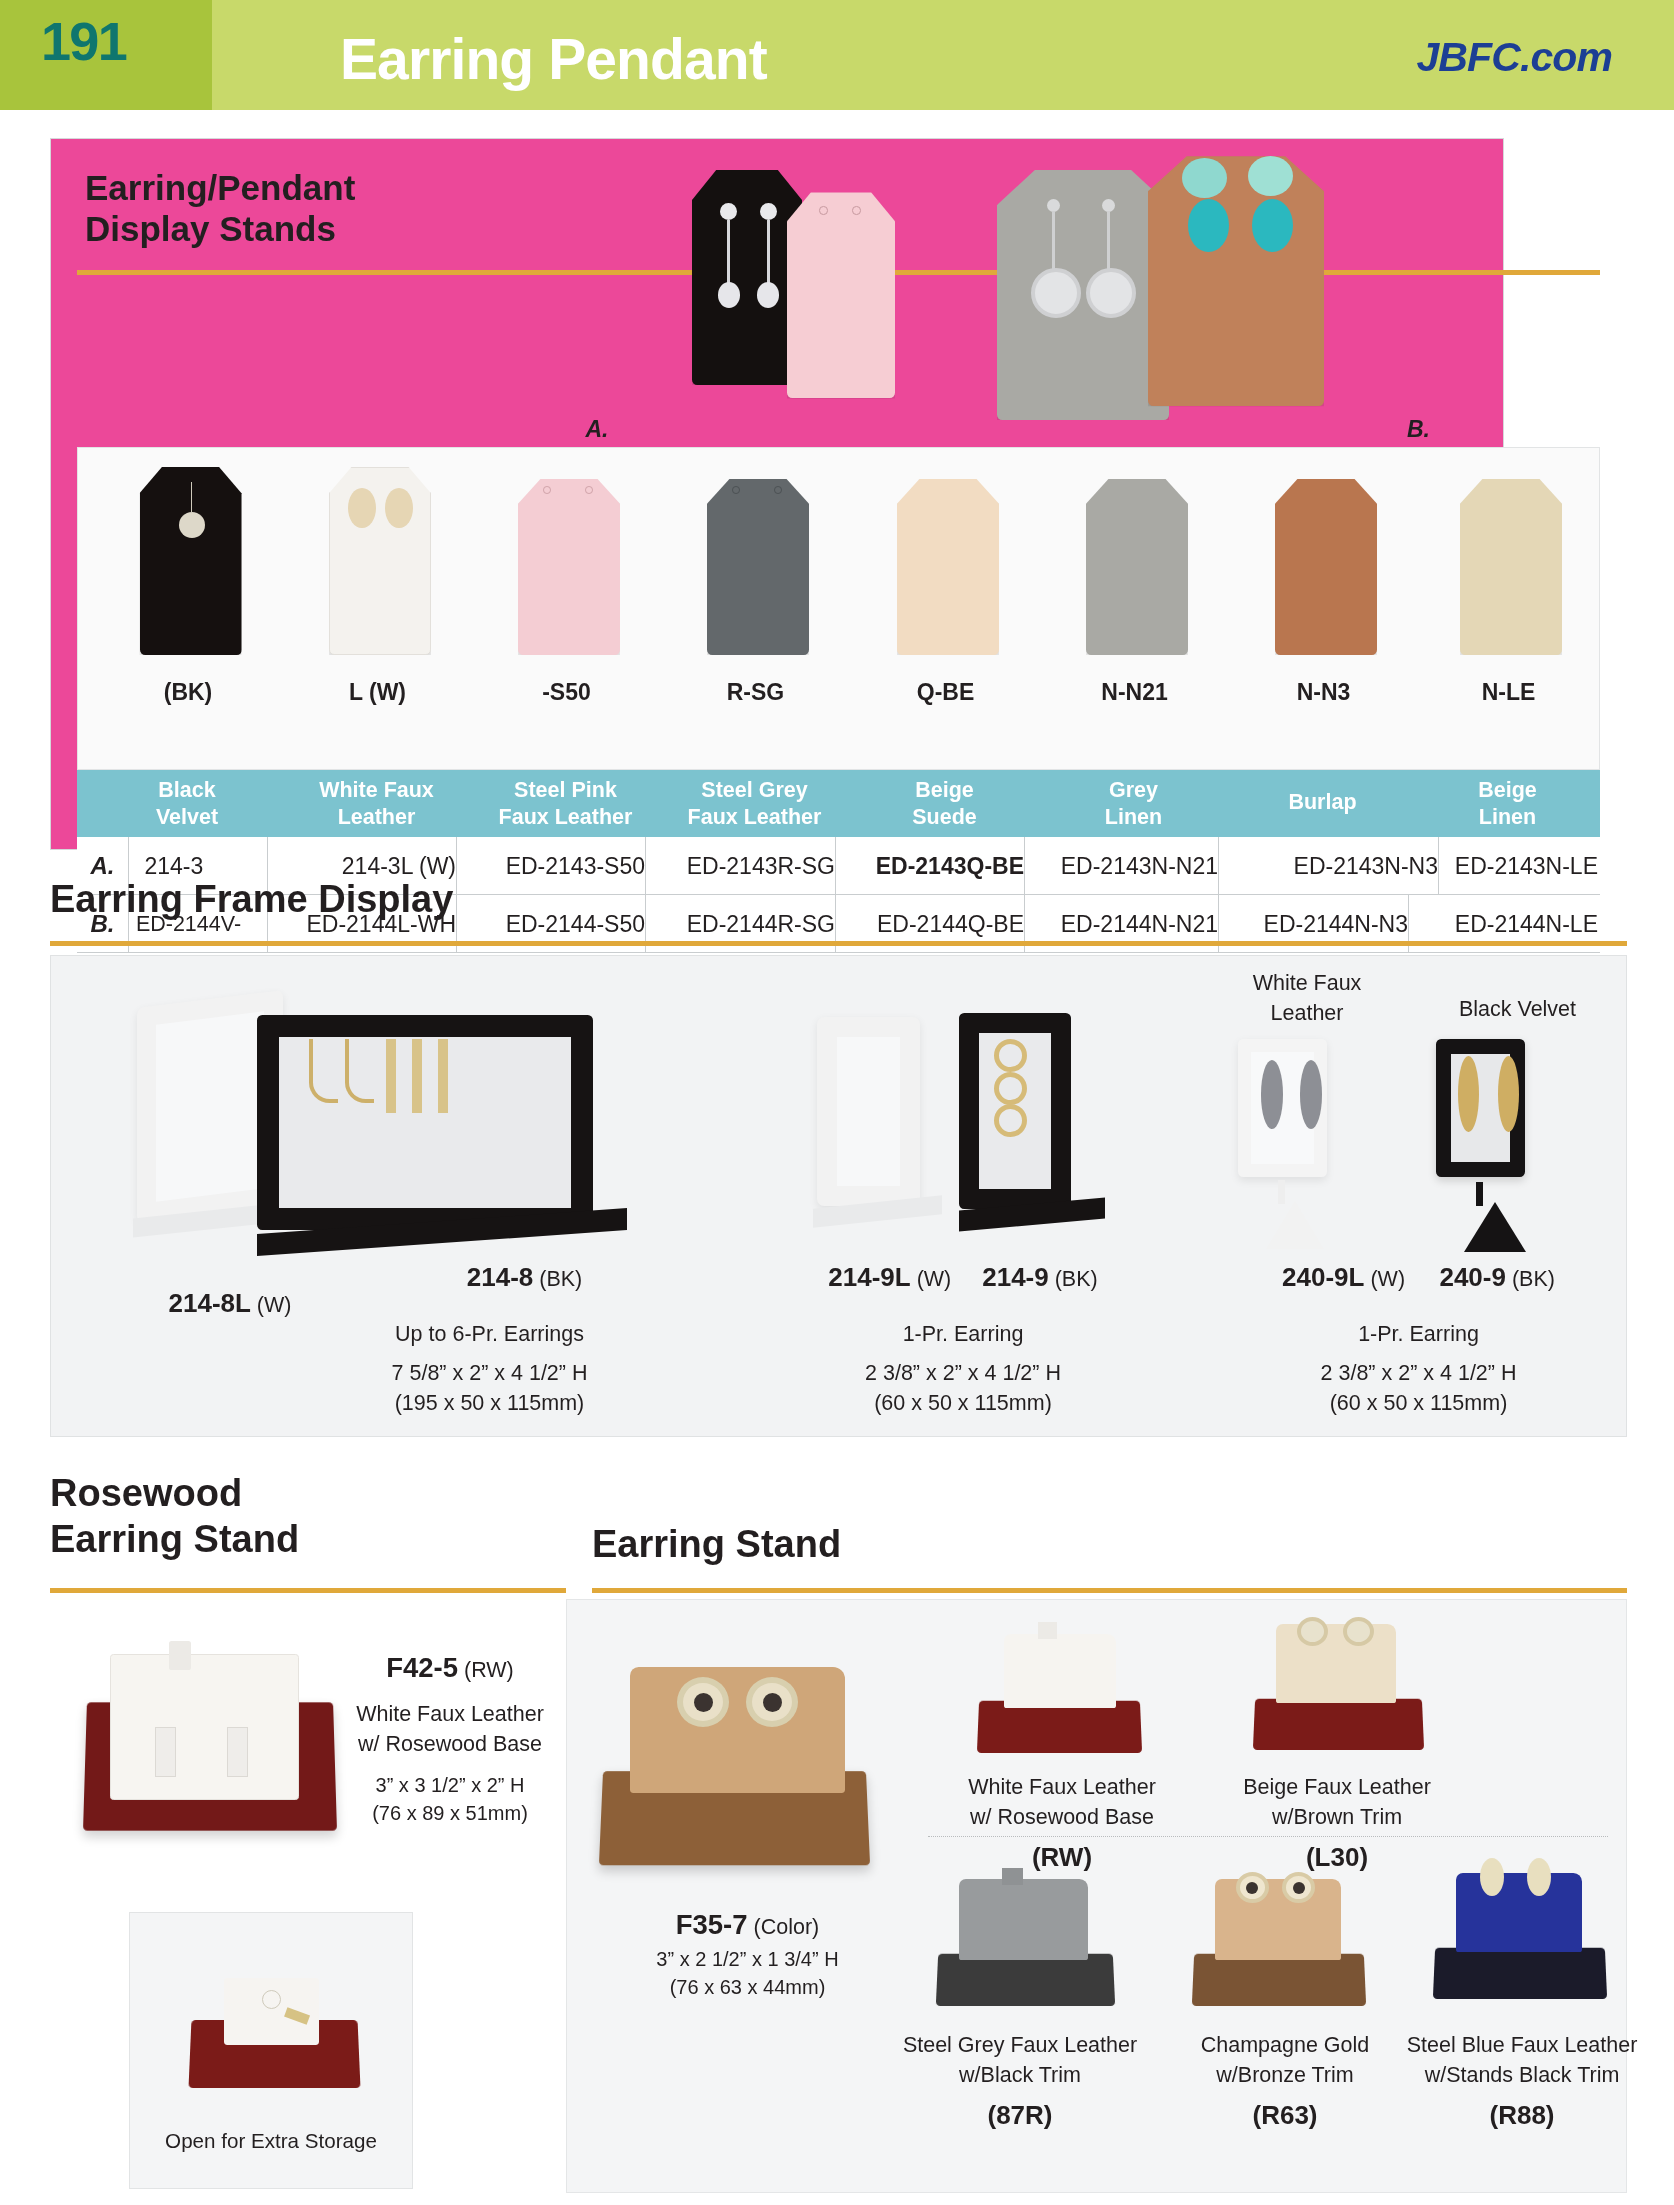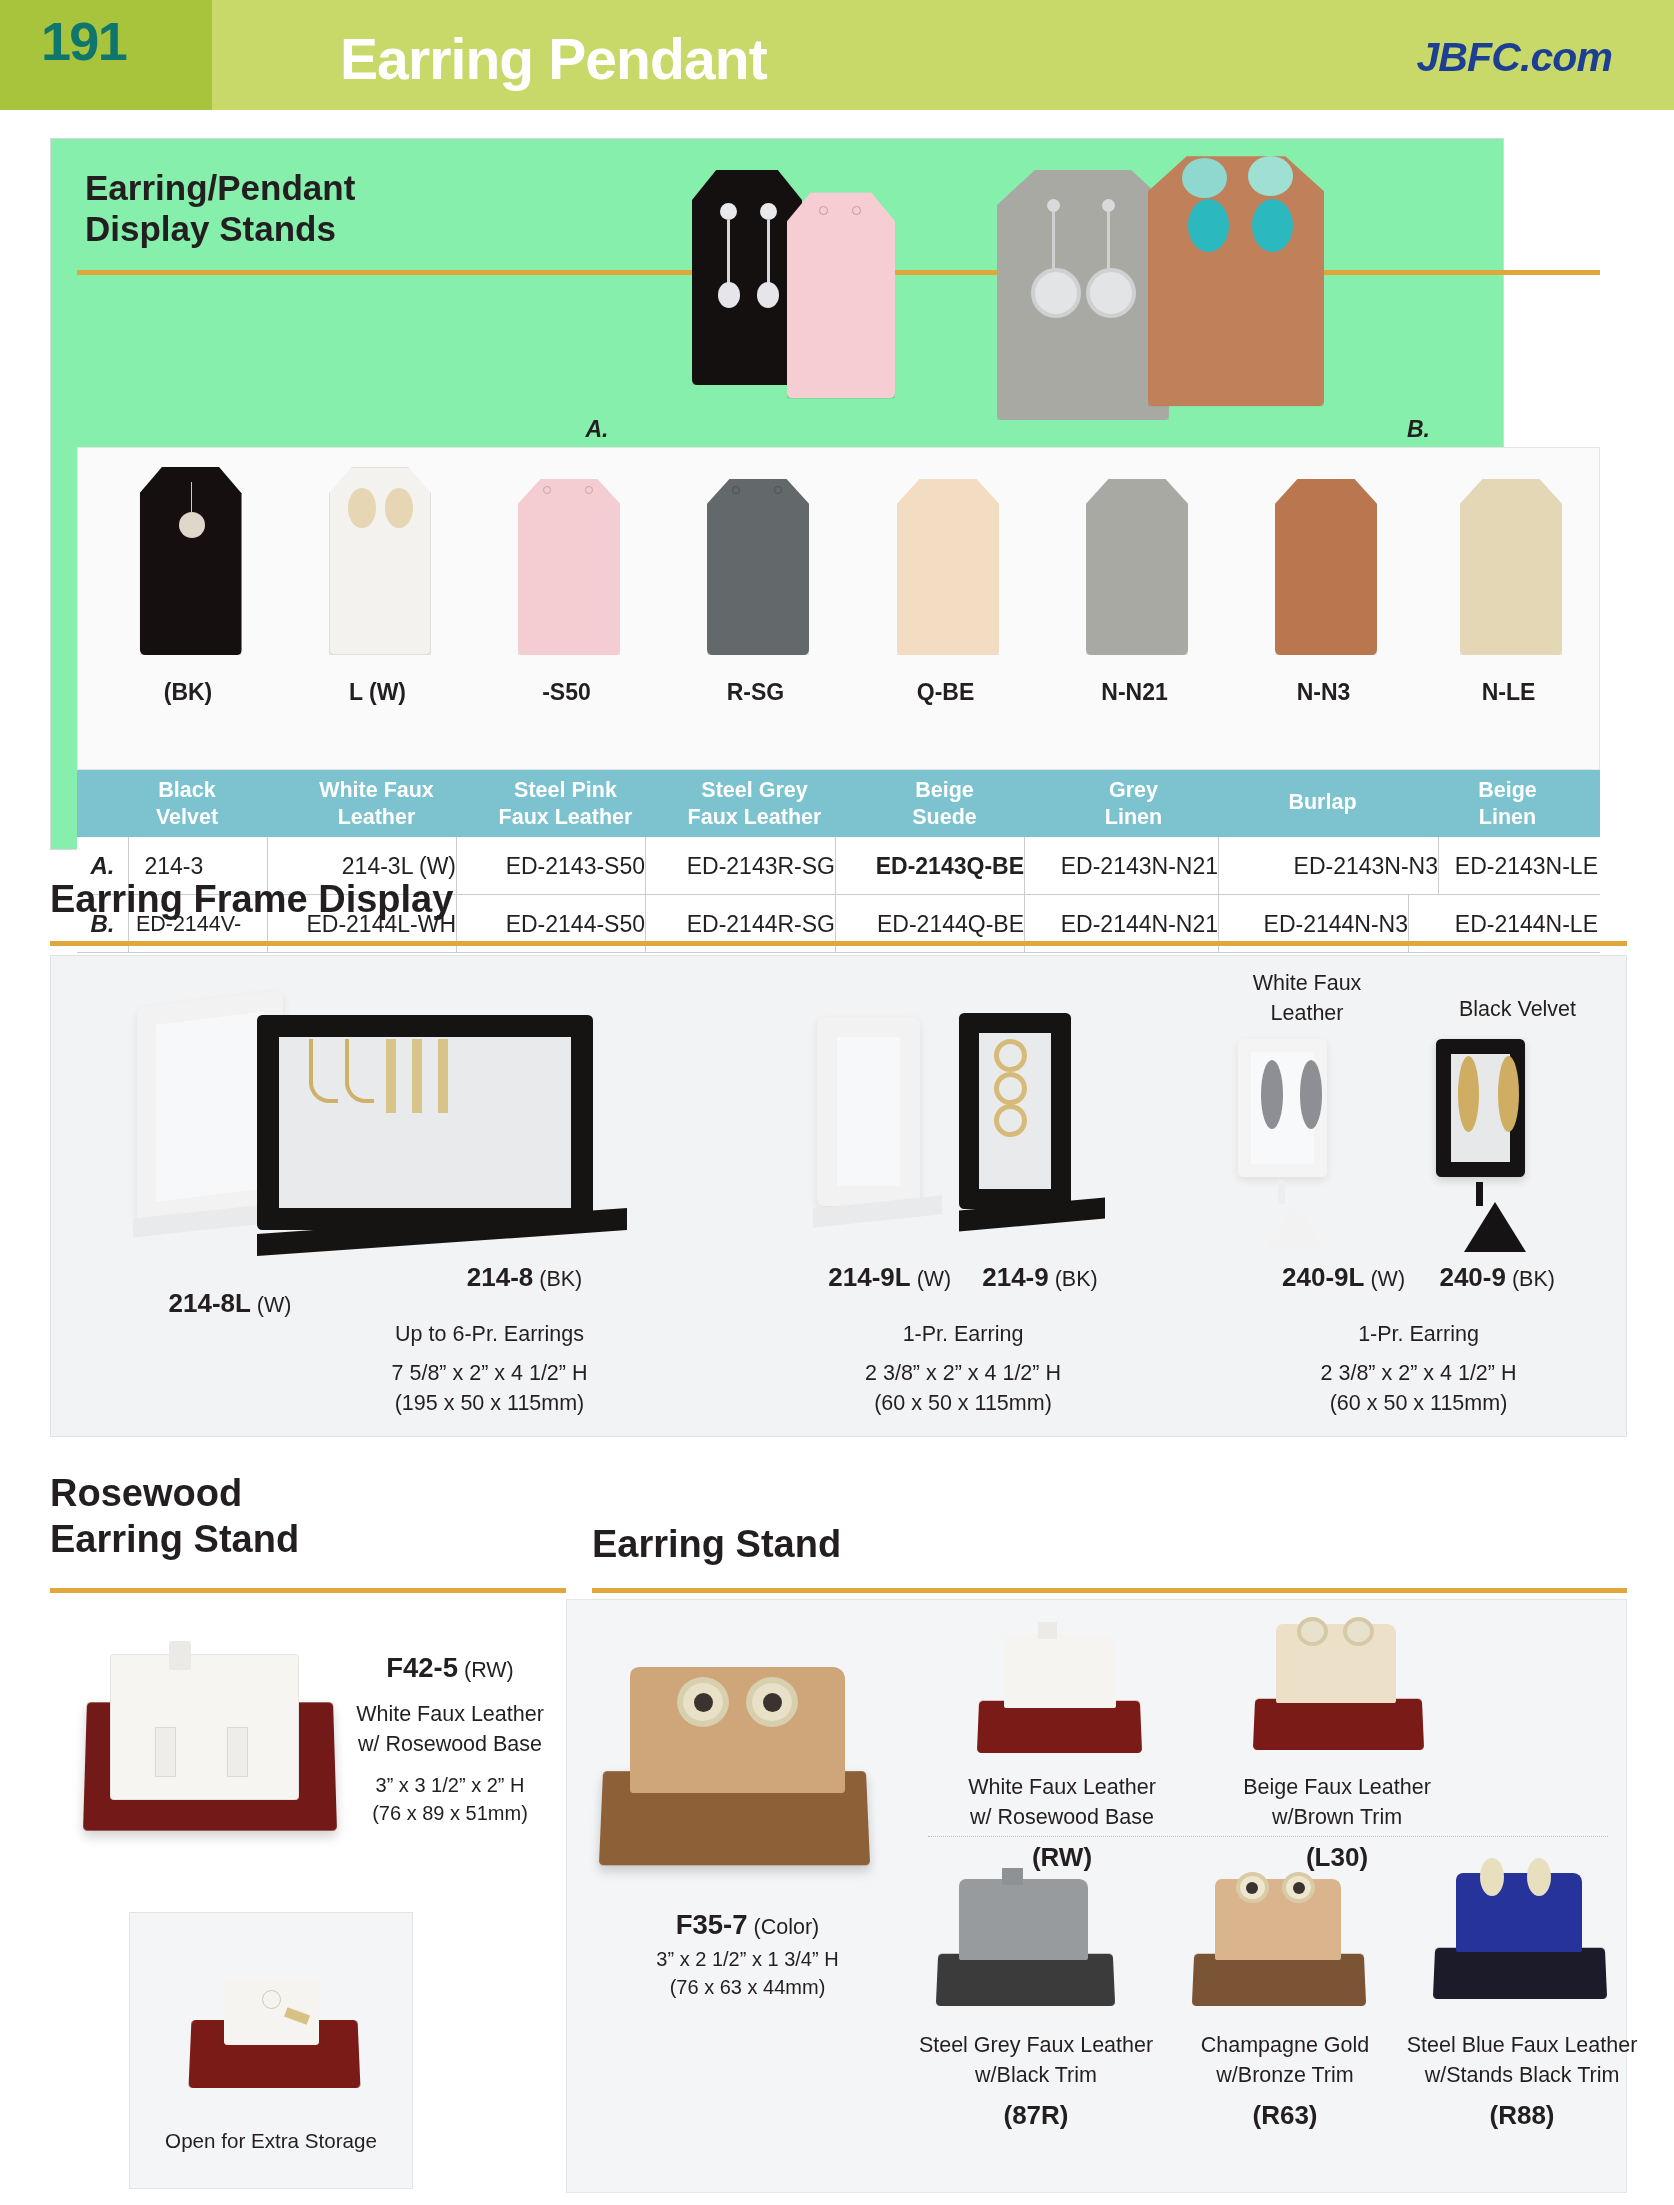--- a/index.html
+++ b/index.html
@@ -15,21 +15,21 @@
 
   
   .header { position:absolute; left:0; top:0; width:1674px; height:110px; }
   .hdr-green { position:absolute; left:0; top:0; width:212px; height:110px; background:#a8c43c; }
   .hdr-green2 { position:absolute; left:212px; top:0; width:1463px; height:110px; background:#c8d96a; }
   .hdr-page { position:absolute; left:41px; top:10.3px; width:146px; font-size:54px; font-weight:bold; color:#0f766e; letter-spacing:-1.7px; }
   .hdr-title { position:absolute; left:340px; top:26px; font-size:57px; font-weight:bold; color:#ffffff; letter-spacing:-0.9px; }
   .hdr-site { position:absolute; right:62px; top:34px; font-size:41px; font-weight:bold; font-style:italic; color:#1c3f94; letter-spacing:-0.9px; }
 
   
-  .sec1 { position:absolute; left:50px; top:138px; width:1454px; height:712px; background:#86efac; border:0.9px solid #d5d8da;}
+  .sec1 { position:absolute; left:50px; top:138px; width:1454px; height:712px; background:#ec4899; border:0.9px solid #d5d8da;}
   .sec1-title { position:absolute; left:34px; top:27.5px; font-size:35px; font-weight:bold; line-height:1.18; color:#231f20;}
   .rule-gold { position:absolute; background:#e0a83a; height:5.2px; }
   .sec1 .rule-gold { left:26px; top:131px; width:1523px; }
 
   .prodA-label { position:absolute; left:404px; top:275px; width:284px; text-align:center; font-size:21.5px; line-height:1.35; }
   .prodB-label { position:absolute; left:1187px; top:275px; width:361px; text-align:center; font-size:21.5px; line-height:1.35; }
   .ital { font-style:italic; font-weight:bold; font-size:23px; }
   .bld { font-weight:bold; }
   .dim { font-size:19px; }
   .plaque {
@@ -421,21 +421,21 @@
     <div style="font-size:26px;font-weight:bold;margin-top:6.9px;">(L30)</div>
   </div>
 
   <div class="dotted-sep" style="left:361px;top:236px;width:680px;"></div>
 
   <div style="position:absolute;left:361px;top:258px;width:198px;height:163px;">
     <div class="base-wood" style="left:8.6px;top:95px;width:177px;height:53px;background:#3b3b3b;transform:perspective(344px) rotateX(10deg);"></div>
     <div class="pad" style="left:31px;top:20.6px;width:129px;height:81px;background:#989b9d;border-radius:6.9px 8.6px 2.6px 2.6px;"></div>
     <div style="position:absolute;left:74px;top:10.3px;width:20.6px;height:17px;background:#8f9294;"></div>
   </div>
-  <div class="lbl" style="left:340px;top:430px;width:258px;">
+  <div class="lbl" style="left:324px;top:430px;width:258px;">
     <div>Steel Grey Faux Leather</div>
     <div>w/Black Trim</div>
     <div style="font-size:26px;font-weight:bold;margin-top:6.9px;">(87R)</div>
   </div>
 
   <div style="position:absolute;left:619px;top:258px;width:189px;height:163px;">
     <div class="base-wood" style="left:6.9px;top:95px;width:172px;height:53px;background:#7a5434;transform:perspective(344px) rotateX(10deg);"></div>
     <div class="pad" style="left:29px;top:20.6px;width:126px;height:81px;background:#d9b48c;border-radius:6.9px 8.6px 2.6px 2.6px;"></div>
     <div class="earring-dot" style="left:50px;top:13.8px;width:33px;height:31px;background:#efe6cf;border:4.3px solid #d9cba6;"></div>
     <div class="earring-dot" style="left:96px;top:13.8px;width:33px;height:31px;background:#efe6cf;border:4.3px solid #d9cba6;"></div>

